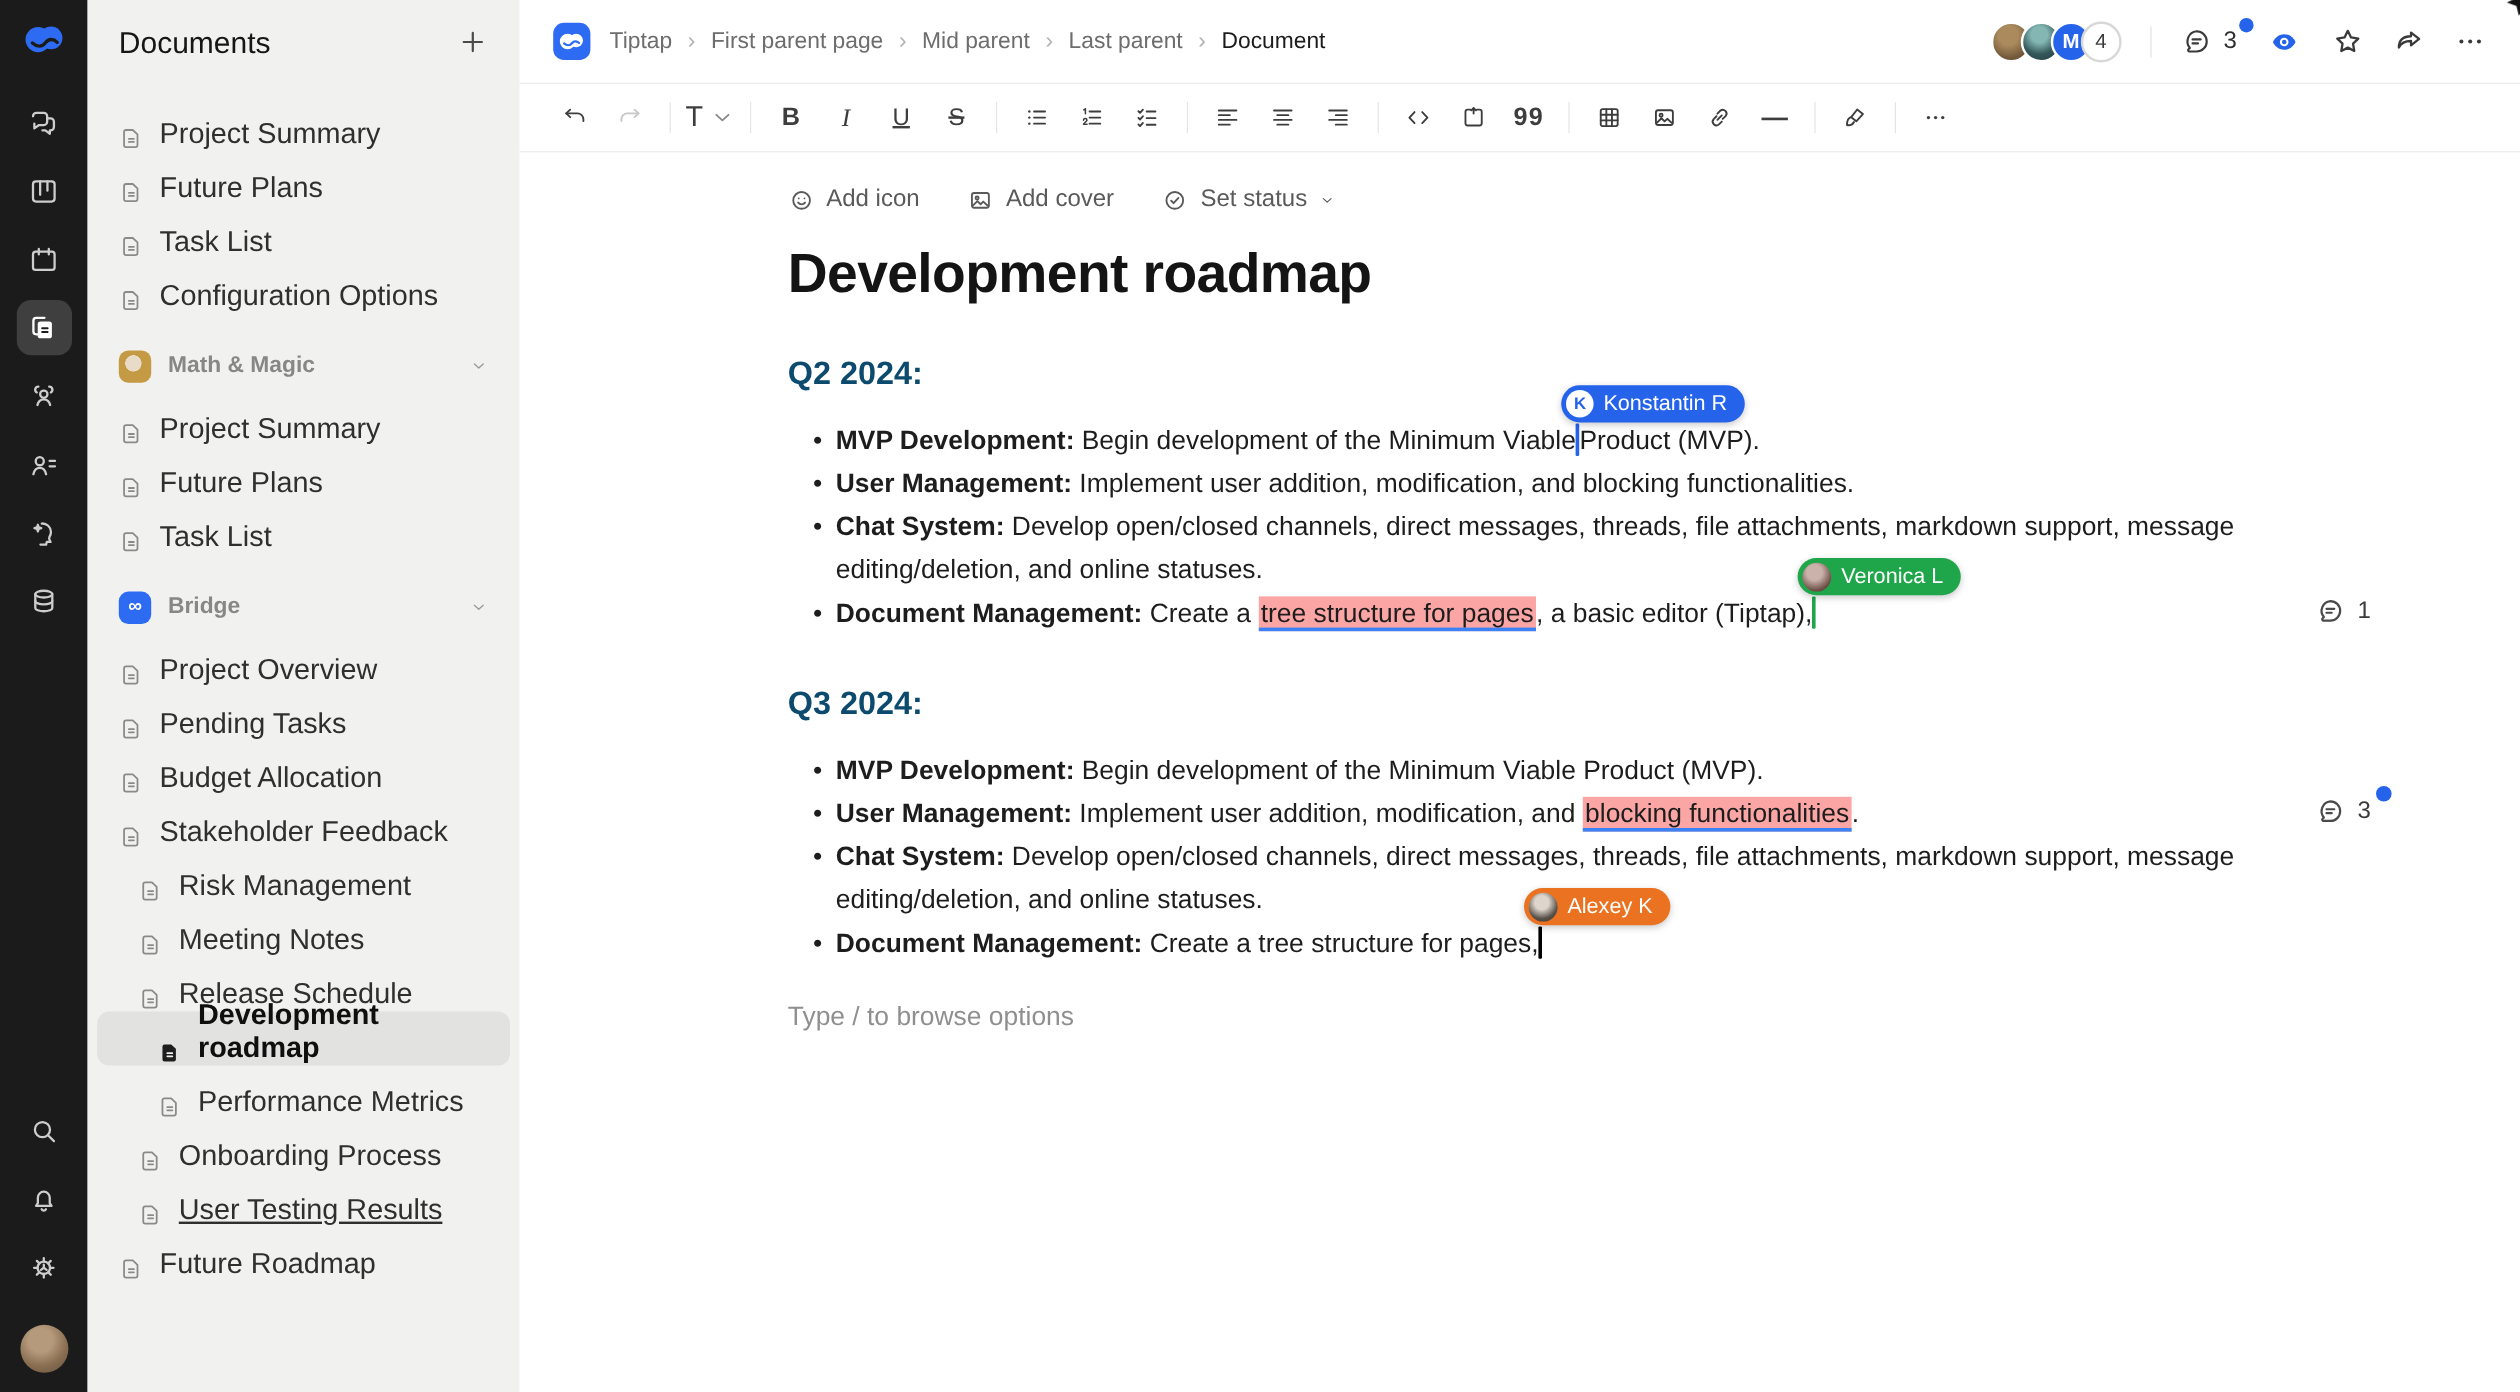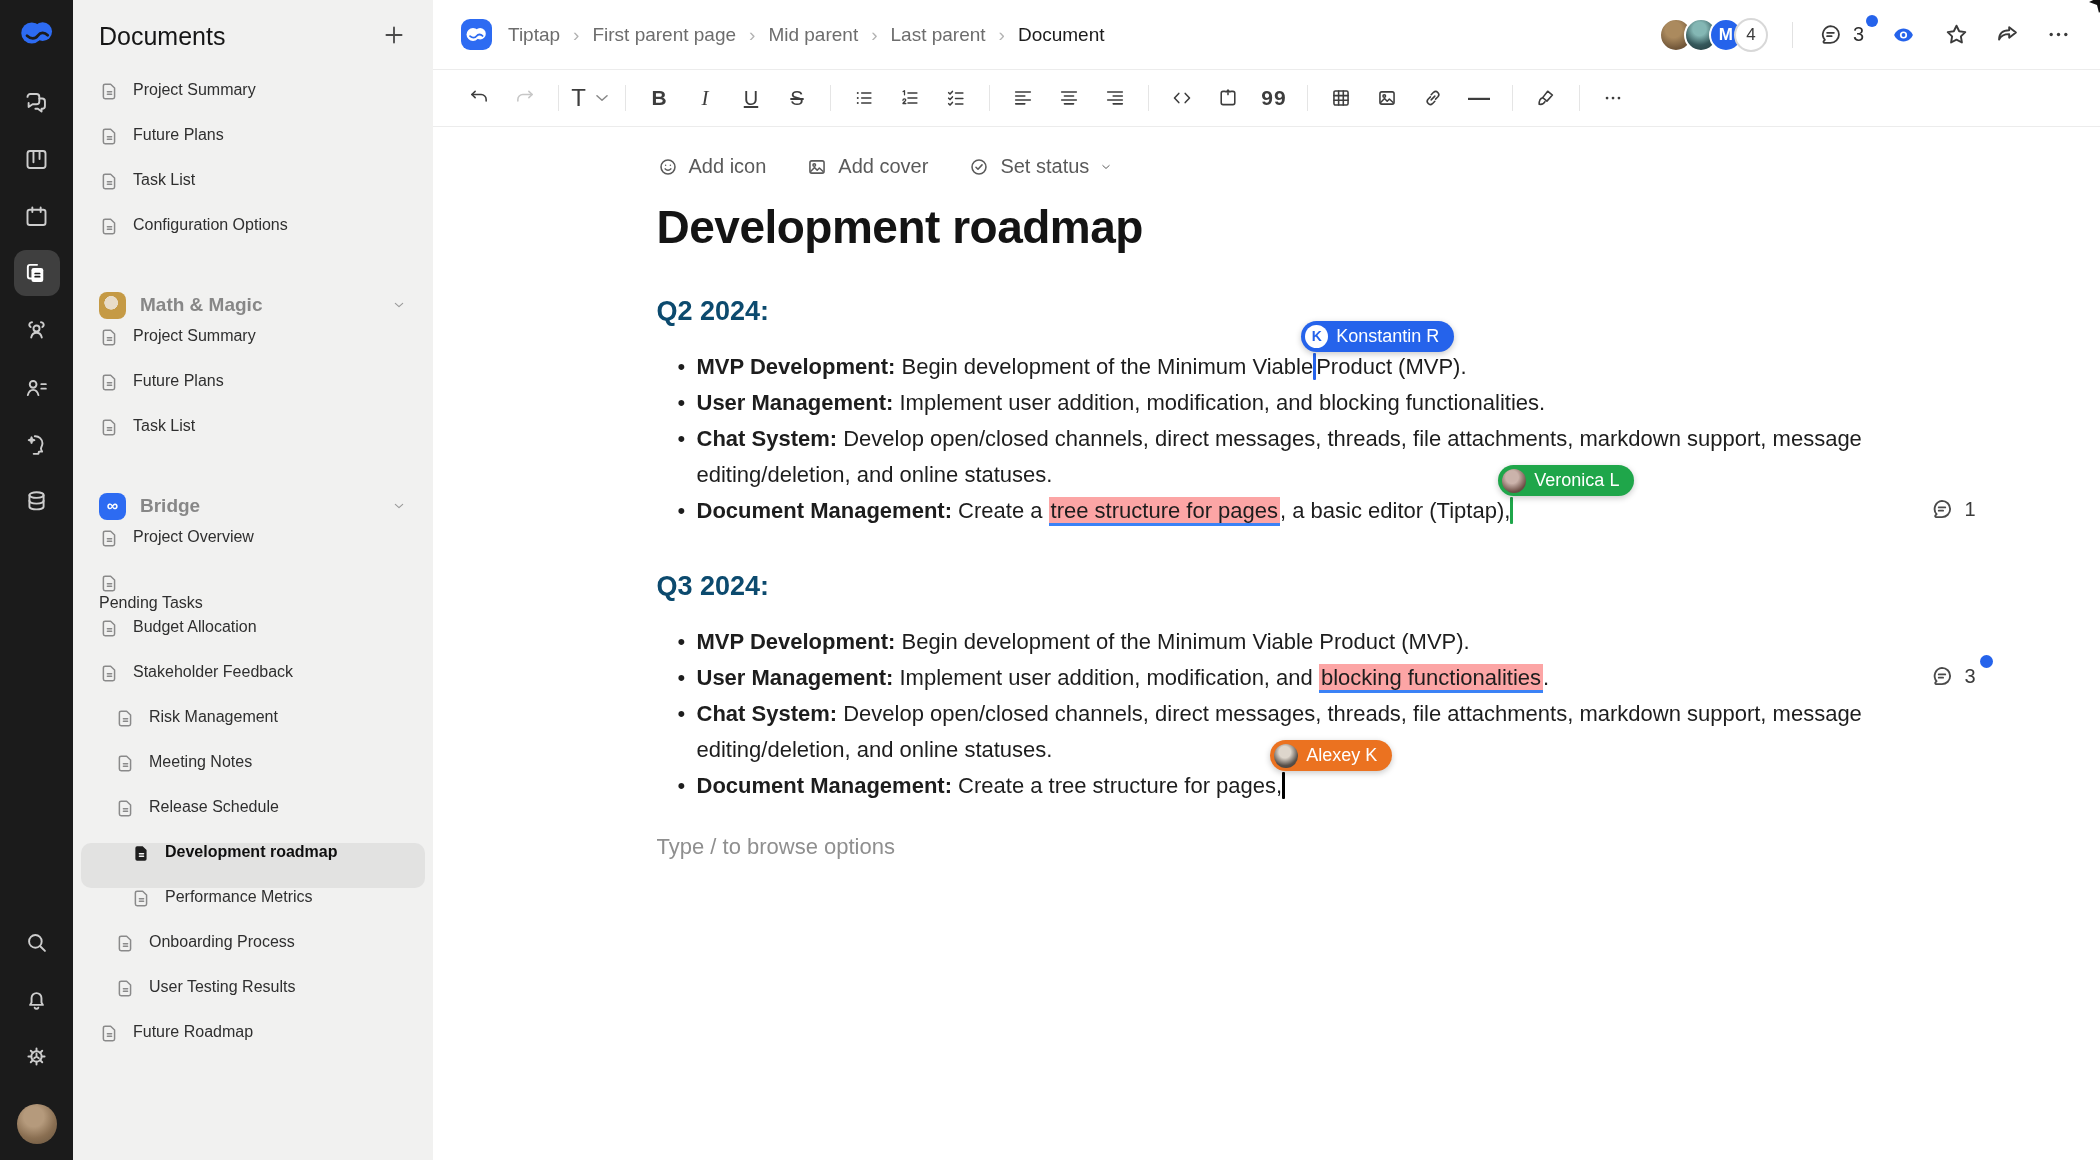--- a/index.html
+++ b/index.html
@@ -28,21 +28,21 @@
   .sb-sections { flex:1; padding:0 8px; overflow:hidden; }
   .sb-section { margin-top:22px; }
   .sb-sec-head { display:flex; align-items:center; height:44px; padding:0 18px; color:#878787; font-weight:700; font-size:19px; border-radius:10px; cursor:pointer; }
   .sb-sec-head .sec-ico { color:#8d8d8d; margin-right:14px; }
   .sb-sec-head .sec-ico svg { width:24px; height:24px; }
   .sb-sec-head .chev { margin-left:auto; color:#9a9a9a; }
   .sb-sec-head .chev svg { width:16px; height:16px; }
   .ws-chip { width:27px; height:27px; border-radius:8px; display:flex; align-items:center; justify-content:center; margin-right:14px; color:#fff; font-size:16px; font-weight:700; flex:none; }
   .ws-chip.tan { background:radial-gradient(circle at 45% 40%, #e8dcc8 0 30%, #c59a45 32% 100%); }
   .ws-chip.blue { background:#2d6bf2; }
-  .sb-item { display:flex; align-items:flex-start; height:45px; padding:0 18px; border-radius:10px; font-size:16px; color:#2f2f2f; cursor:pointer; }
+  .sb-item { display:flex; align-items:flex-end; height:45px; padding:0 18px; border-radius:10px; font-size:24px; color:#2f2f2f; cursor:pointer; }
   .sb-item .ico { color:#8a8a8a; margin-right:13px; }
   .sb-item .ico svg { width:21px; height:21px; }
   .sb-item.selected { background:#e2e2e1; font-weight:700; color:#0f0f0f; }
   .sb-item.selected .ico { color:#1e1e1e; }
 
   
   .main { flex:1; display:flex; flex-direction:column; background:#fff; position:relative; min-width:0; }
   .topbar { height:70px; display:flex; align-items:center; padding:0 28px; border-bottom:1px solid #ececec; flex:none; }
   .crumb-chip { width:31px; height:31px; border-radius:9px; background:#2d6bf2; margin-right:16px; flex:none; cursor:pointer; }
   .breadcrumb { display:flex; align-items:center; gap:13px; font-size:19px; color:#6d6d6d; }
@@ -320,21 +320,21 @@
         </div>
         <div class="sb-item" style="padding-left: 18px;">
           <span class="ico">
             <svg viewBox="0 0 24 24" fill="none" stroke="currentColor" stroke-width="1.7" stroke-linecap="round" stroke-linejoin="round">
               <path d="M7 3.8h6.3L17.8 8v10.2a2 2 0 01-2 2H7a2 2 0 01-2-2V5.8a2 2 0 012-2z"></path>
               <path d="M9.6 12.2h4.8M9.6 15.2h4.8"></path>
             </svg>
           </span>
           <span>Project Overview</span>
         </div>
-        <div class="sb-item" style="padding-left: 18px; flex-direction: column;">
+        <div class="sb-item" style="padding-left: 18px;">
           <span class="ico">
             <svg viewBox="0 0 24 24" fill="none" stroke="currentColor" stroke-width="1.7" stroke-linecap="round" stroke-linejoin="round">
               <path d="M7 3.8h6.3L17.8 8v10.2a2 2 0 01-2 2H7a2 2 0 01-2-2V5.8a2 2 0 012-2z"></path>
               <path d="M9.6 12.2h4.8M9.6 15.2h4.8"></path>
             </svg>
           </span>
           <span>Pending Tasks</span>
         </div>
         <div class="sb-item" style="padding-left: 18px;">
           <span class="ico">
@@ -401,21 +401,21 @@
         </div>
         <div class="sb-item" style="padding-left: 34px;">
           <span class="ico">
             <svg viewBox="0 0 24 24" fill="none" stroke="currentColor" stroke-width="1.7" stroke-linecap="round" stroke-linejoin="round">
               <path d="M7 3.8h6.3L17.8 8v10.2a2 2 0 01-2 2H7a2 2 0 01-2-2V5.8a2 2 0 012-2z"></path>
               <path d="M9.6 12.2h4.8M9.6 15.2h4.8"></path>
             </svg>
           </span>
           <span>Onboarding Process</span>
         </div>
-        <div class="sb-item" style="padding-left: 34px;">
+        <div class="sb-item" style="padding-left: 34px; text-decoration: underline;">
           <span class="ico">
             <svg viewBox="0 0 24 24" fill="none" stroke="currentColor" stroke-width="1.7" stroke-linecap="round" stroke-linejoin="round">
               <path d="M7 3.8h6.3L17.8 8v10.2a2 2 0 01-2 2H7a2 2 0 01-2-2V5.8a2 2 0 012-2z"></path>
               <path d="M9.6 12.2h4.8M9.6 15.2h4.8"></path>
             </svg>
           </span>
           <span>User Testing Results</span>
         </div>
         <div class="sb-item" style="padding-left: 18px;">
           <span class="ico">

